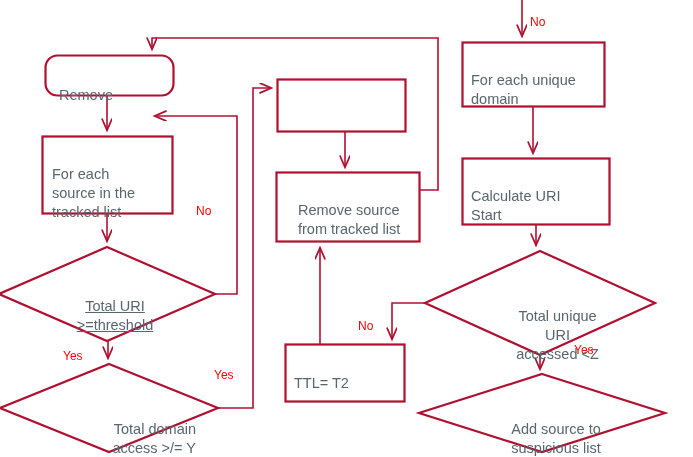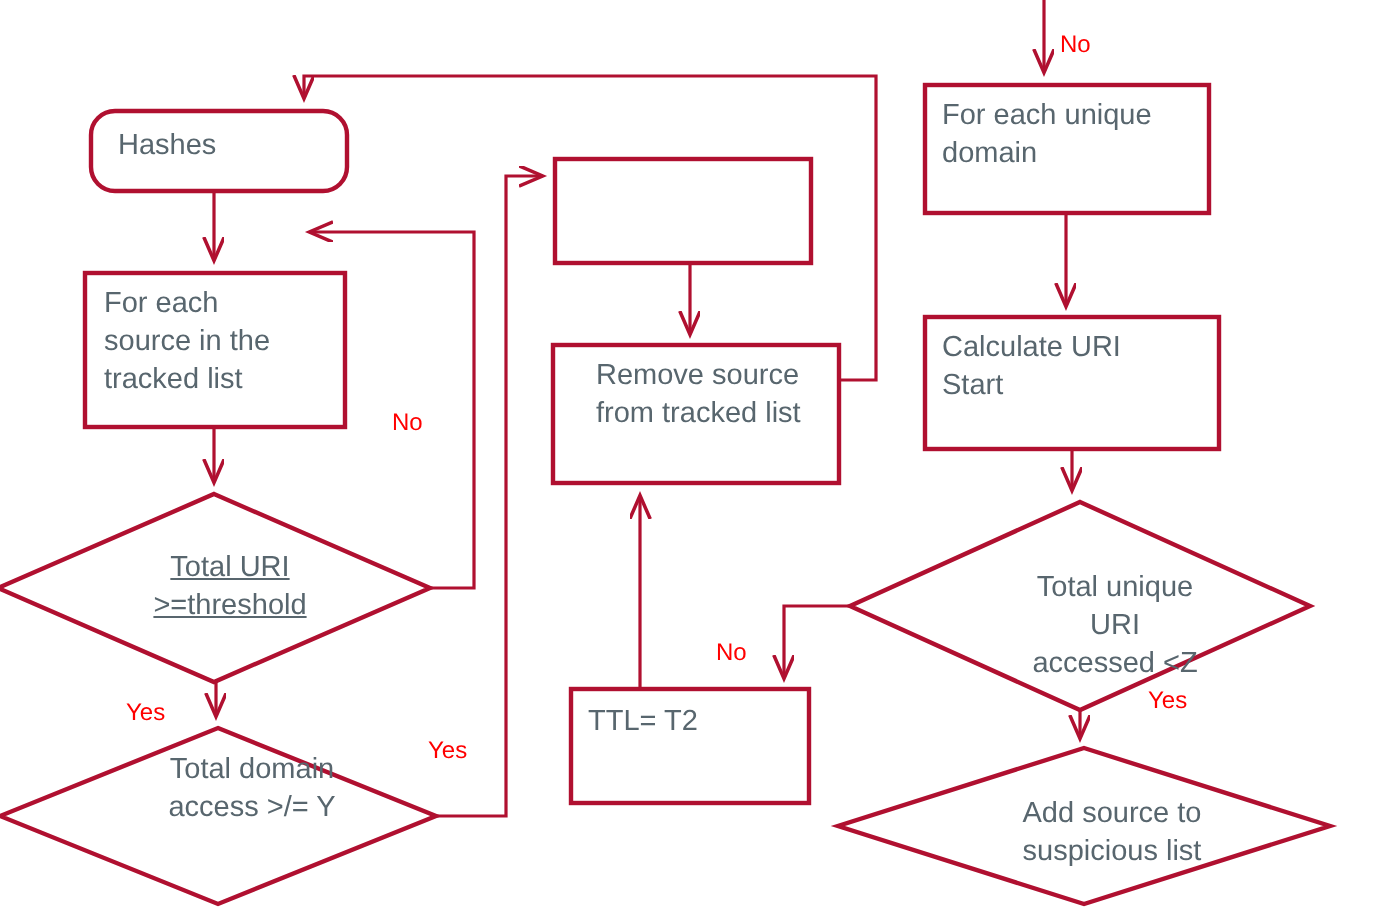--- a/index.html
+++ b/index.html
@@ -23,20 +23,21 @@
     height: 457px;
   }
   .node-text {
     position: absolute;
     color: #58666e;
     font-family: "Liberation Sans", sans-serif;
     font-size: 14.5px;
     line-height: 19px;
     white-space: pre-line;
     pointer-events: none;
+    margin-top: 22px;
   }
   .edge-label {
     position: absolute;
     color: #ff0000;
     font-family: "Liberation Sans", sans-serif;
     font-size: 12px;
     line-height: 17px;
     font-weight: normal;
     white-space: nowrap;
   }
@@ -95,30 +96,30 @@
 
     <path d="M533,107 L533,153" fill="none" stroke="#b01030" stroke-width="1.6" marker-end="url(#arrowhead)"></path>
 
     <path d="M536,225 L536,245" fill="none" stroke="#b01030" stroke-width="1.6" marker-end="url(#arrowhead)"></path>
 
     <path d="M425,303 L392,303 L392,339" fill="none" stroke="#b01030" stroke-width="1.6" marker-end="url(#arrowhead)"></path>
 
     <path d="M540,355 L540,369" fill="none" stroke="#b01030" stroke-width="1.6" marker-end="url(#arrowhead)"></path>
   </svg>
 
-  <div class="node-text" style="left:59px; top:64px; width:110px;">Hashes</div>
+  <div class="node-text" style="left:59px; top:64px; width:110px;">Remove</div>
 
   <div class="node-text" style="left:52px; top:143px; width:118px;">For each
 source in the
 tracked list</div>
 
   <div class="node-text" style="left:50px; top:275px; width:130px; text-align:center;text-decoration:underline;">Total URI
 &gt;=threshold</div>
 
-  <div class="node-text" style="left:56px; top:376px; width:140px; text-align:center;">Total domain
+  <div class="node-text" style="left:56px; top:398px; width:140px; text-align:right;">Total domain
 access &gt;/= Y</div>
 
 
   <div class="node-text" style="left:298px; top:179px; width:135px;">Remove source
 from tracked list</div>
 
   <div class="node-text" style="left:294px; top:352px; width:105px;">TTL= T2</div>
 
   <div class="node-text" style="left:471px; top:49px; width:130px;">For each unique
 domain</div>

